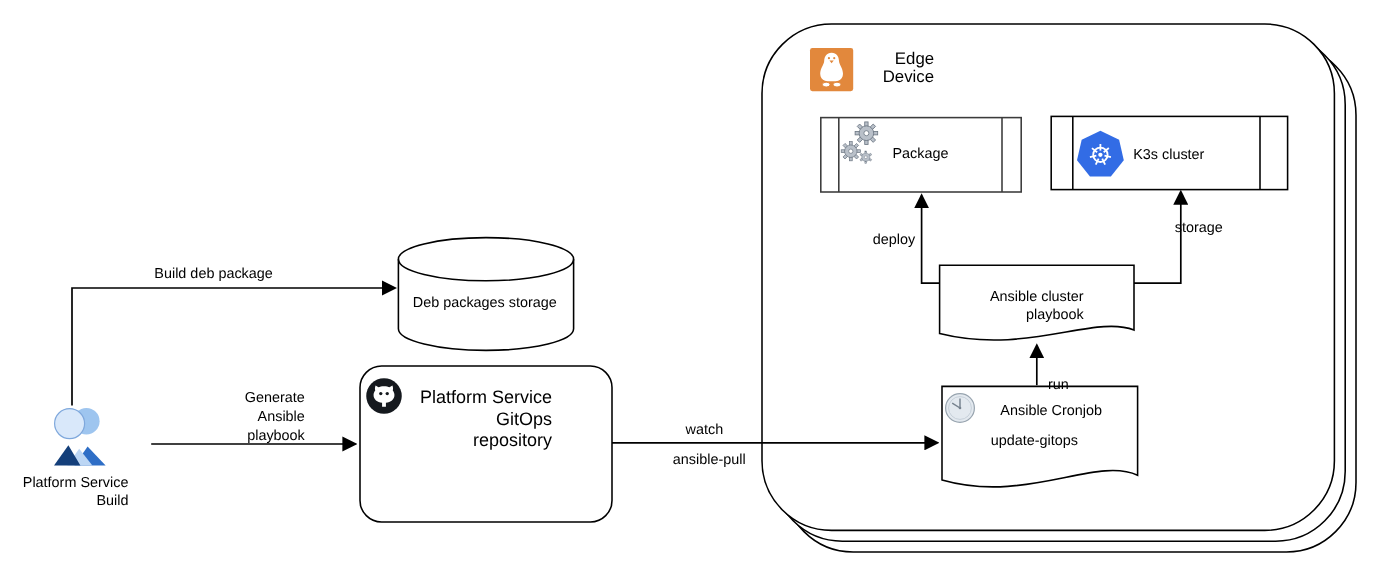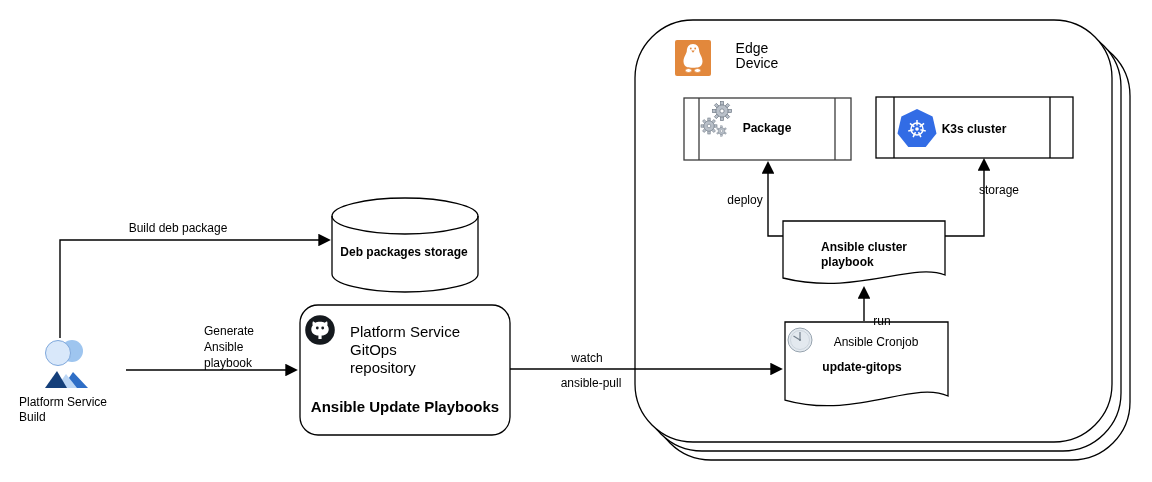--- a/index.html
+++ b/index.html
@@ -1,21 +1,21 @@
 <!DOCTYPE html>
 <html><head>
 <meta charset="utf-8">
 <style>
   html,body{margin:0;padding:0;background:#fff;}
   .stage{position:relative;width:1152px;height:482px;background:#fff;overflow:hidden;
          font-family:"Liberation Sans",sans-serif;color:#000;}
   .stage svg{position:absolute;left:0;top:0;}
   .lbl{position:absolute;transform:translate(-50%,-50%);font-size:12px;line-height:15px;
-       text-align:left;white-space:nowrap;color:#000;}
-  .b{font-weight:bold;}
+       text-align:right;white-space:nowrap;color:#000;}
+  .b{font-weight:normal;}
   .f14{font-size:14px;line-height:15px;}
   .f15{font-size:15px;line-height:18px;}
   .lh16{line-height:16px;margin-left:20px;}
 </style>
 </head>
 <body>
 
 <div class="stage">
 
   <svg width="1152" height="482" viewBox="0 0 1152 482">
@@ -166,21 +166,20 @@
   <div class="lbl" style="left:63px;top:410px">
     <div>Platform Service</div>
     <div>Build</div>
   </div>
 
   <div class="lbl f15" style="left:405px;top:350px">
     <div>Platform Service</div>
     <div>GitOps</div>
     <div>repository</div>
   </div>
-  <div class="lbl f15 b" style="left:405px;top:407px">Ansible Update Playbooks</div>
 
   <div class="lbl" style="left:587px;top:358px">watch</div>
   <div class="lbl" style="left:591px;top:383px">ansible-pull</div>
 
   <div class="lbl f14" style="left:757px;top:56px">
     <div>Edge</div>
     <div>Device</div>
   </div>
 
   <div class="lbl b" style="left:767px;top:128px">Package</div>

